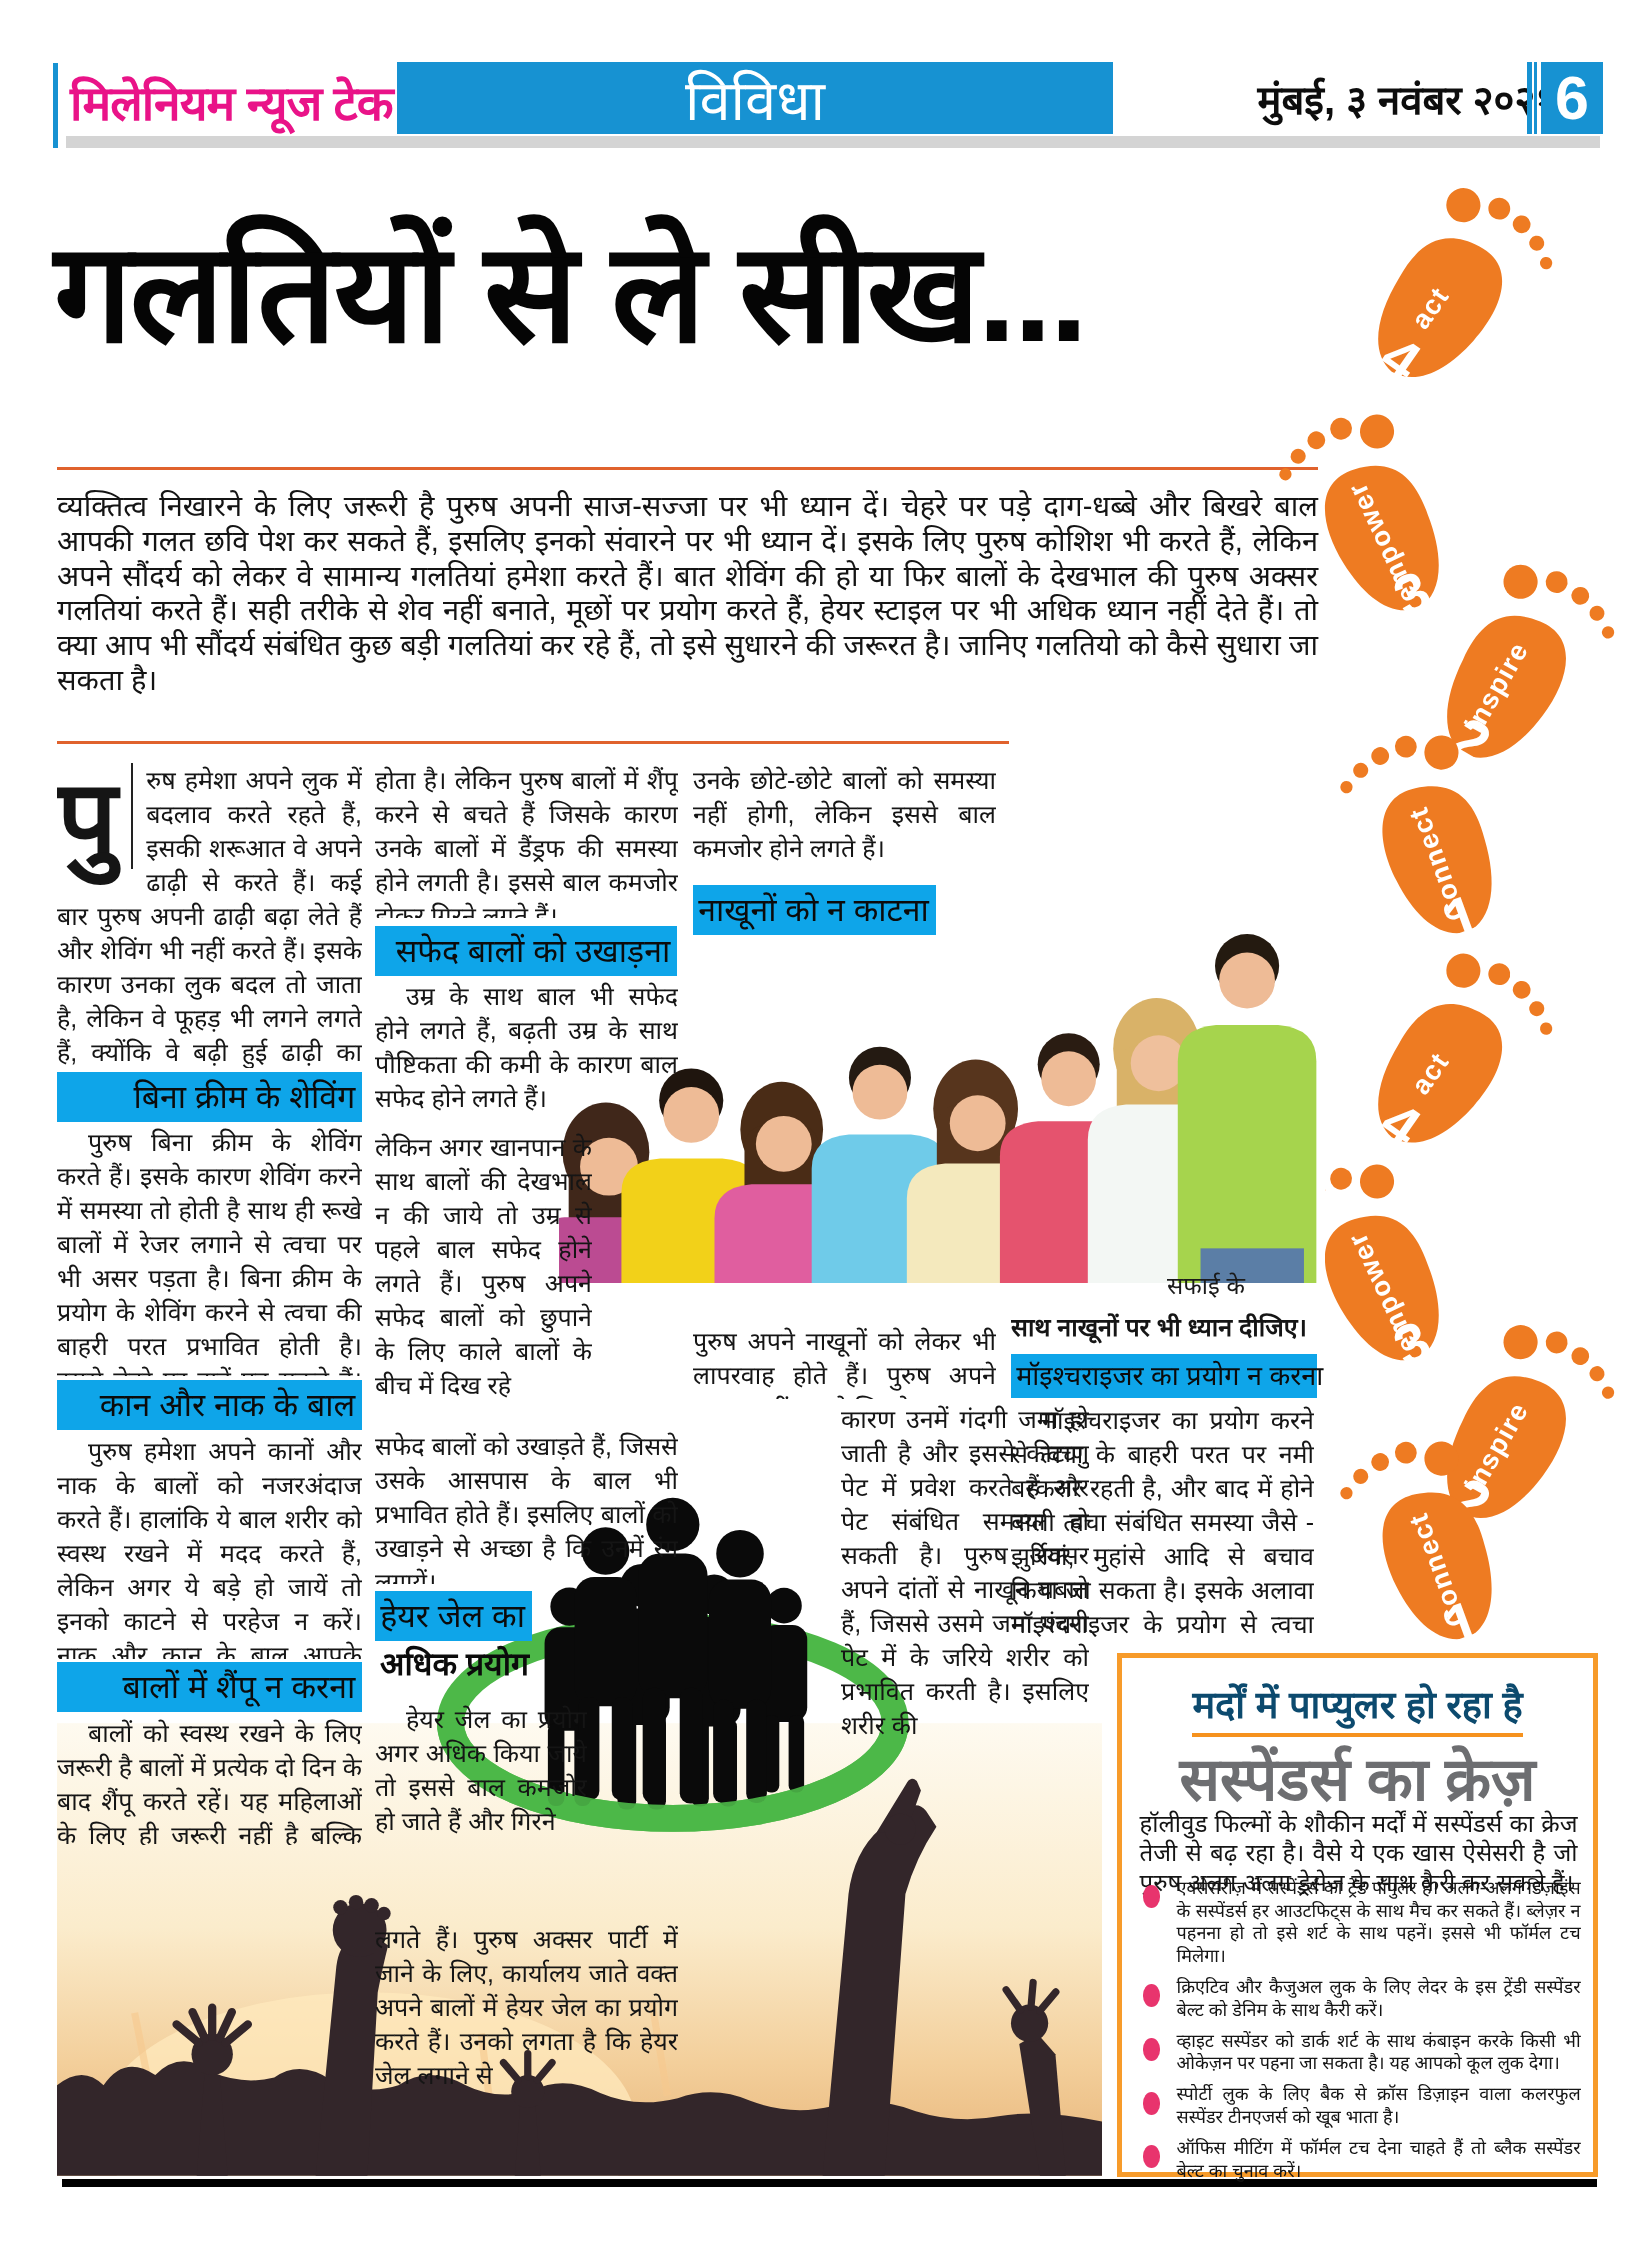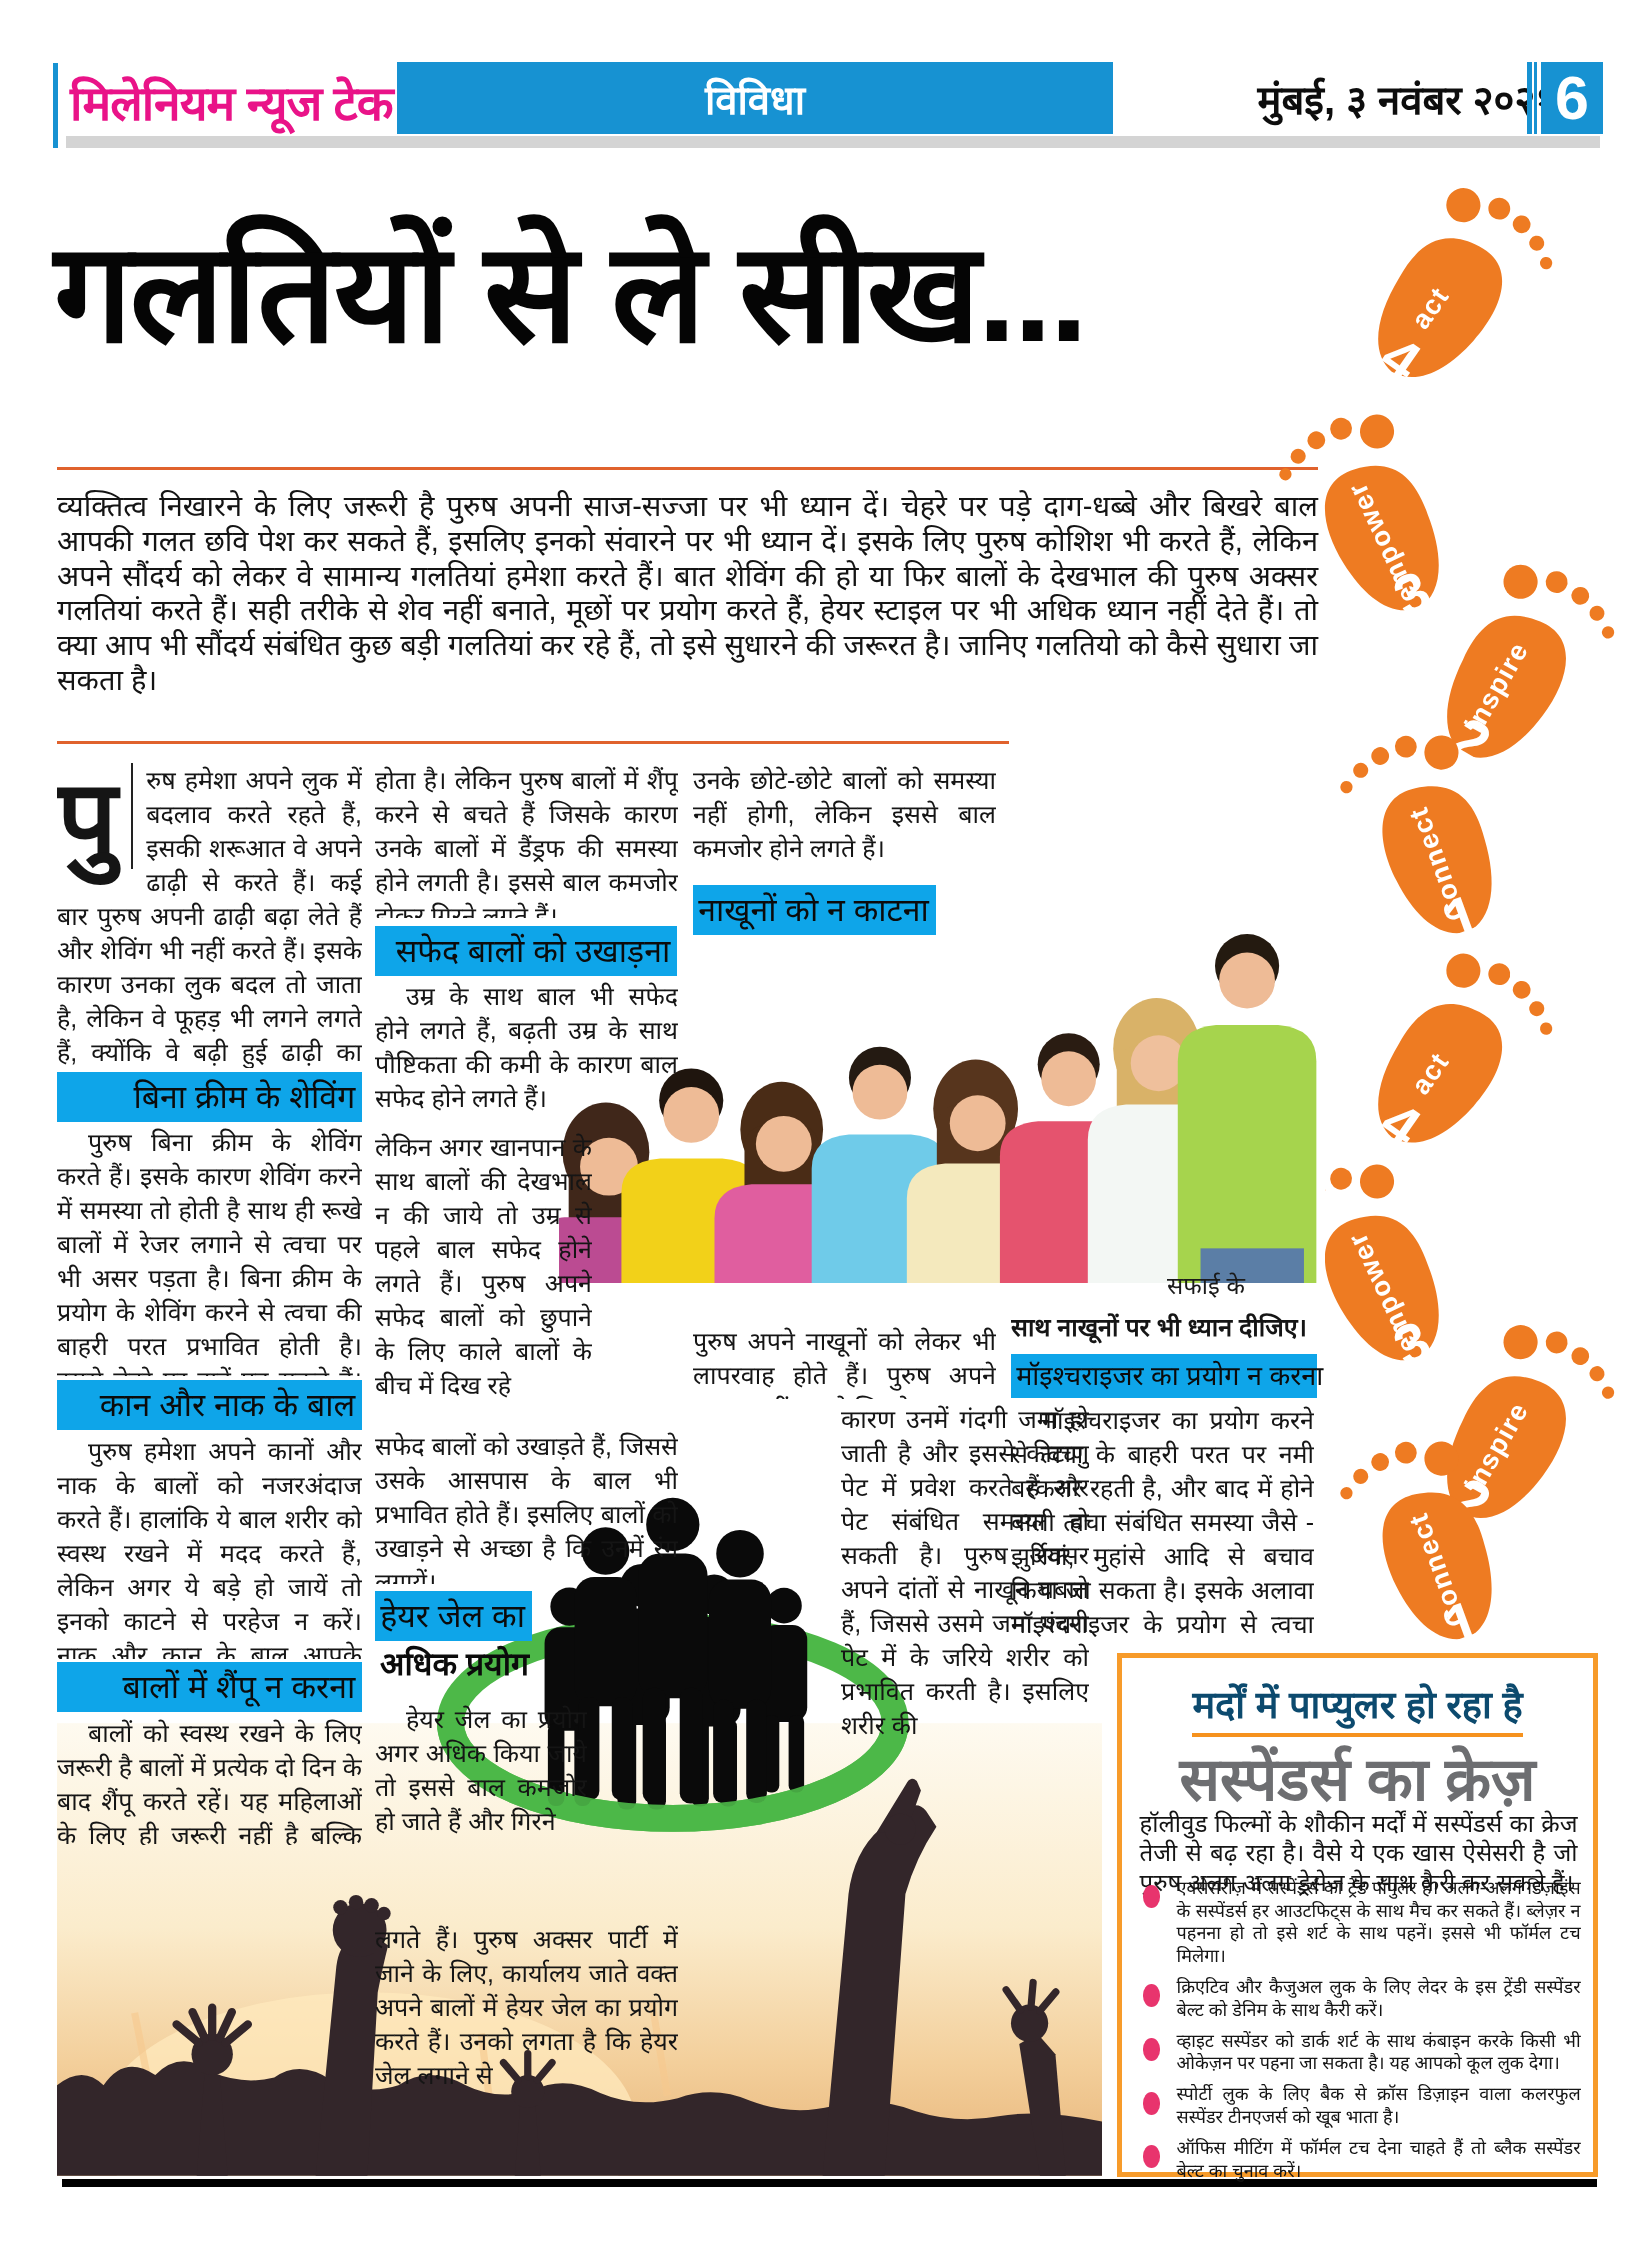--- a/index.html
+++ b/index.html
@@ -6,21 +6,21 @@
   #page{position:relative;width:1650px;height:2261px;background:#ffffff;overflow:hidden;
         font-family:"Liberation Sans","DejaVu Sans",sans-serif;color:#111;}
   .abs{position:absolute;}
   .clip{overflow:hidden;}
   
   .head-box{top:62px;height:72px;}
   .blue{background:#1792d2;}
   .masthead{left:70px;width:331px;display:flex;align-items:flex-end;}
   .masthead span{font-size:48px;font-weight:bold;color:#e91388;letter-spacing:-1px;}
   .section-box{left:397px;width:716px;display:flex;align-items:center;justify-content:center;}
-  .section-box span{font-size:40px;font-weight:bold;color:#ffffff;}
+  .section-box span{font-size:56px;font-weight:normal;color:#ffffff;}
   .date-box{left:1147px;width:409px;display:flex;align-items:center;justify-content:flex-end;}
   .date-box span{font-size:40px;font-weight:bold;color:#0d0d0d;}
   .pagenum-box{left:1541px;width:62px;display:flex;align-items:center;justify-content:center;}
   .pagenum-box span{font-size:61px;font-weight:bold;color:#ffffff;}
   .vbar{top:62px;width:4.7px;height:72px;background:#1792d2;}
   .grayline{left:66px;top:136px;width:1534px;height:12.4px;background:#d4d4d4;}
   .logo-bar{left:53px;top:63px;width:5.2px;height:85px;background:#1792d2;}
   
   .headline{left:54px;top:206px;width:1273px;font-size:139px;font-weight:bold;color:#050505;
             letter-spacing:-2.6px;line-height:1.25;white-space:nowrap;}

